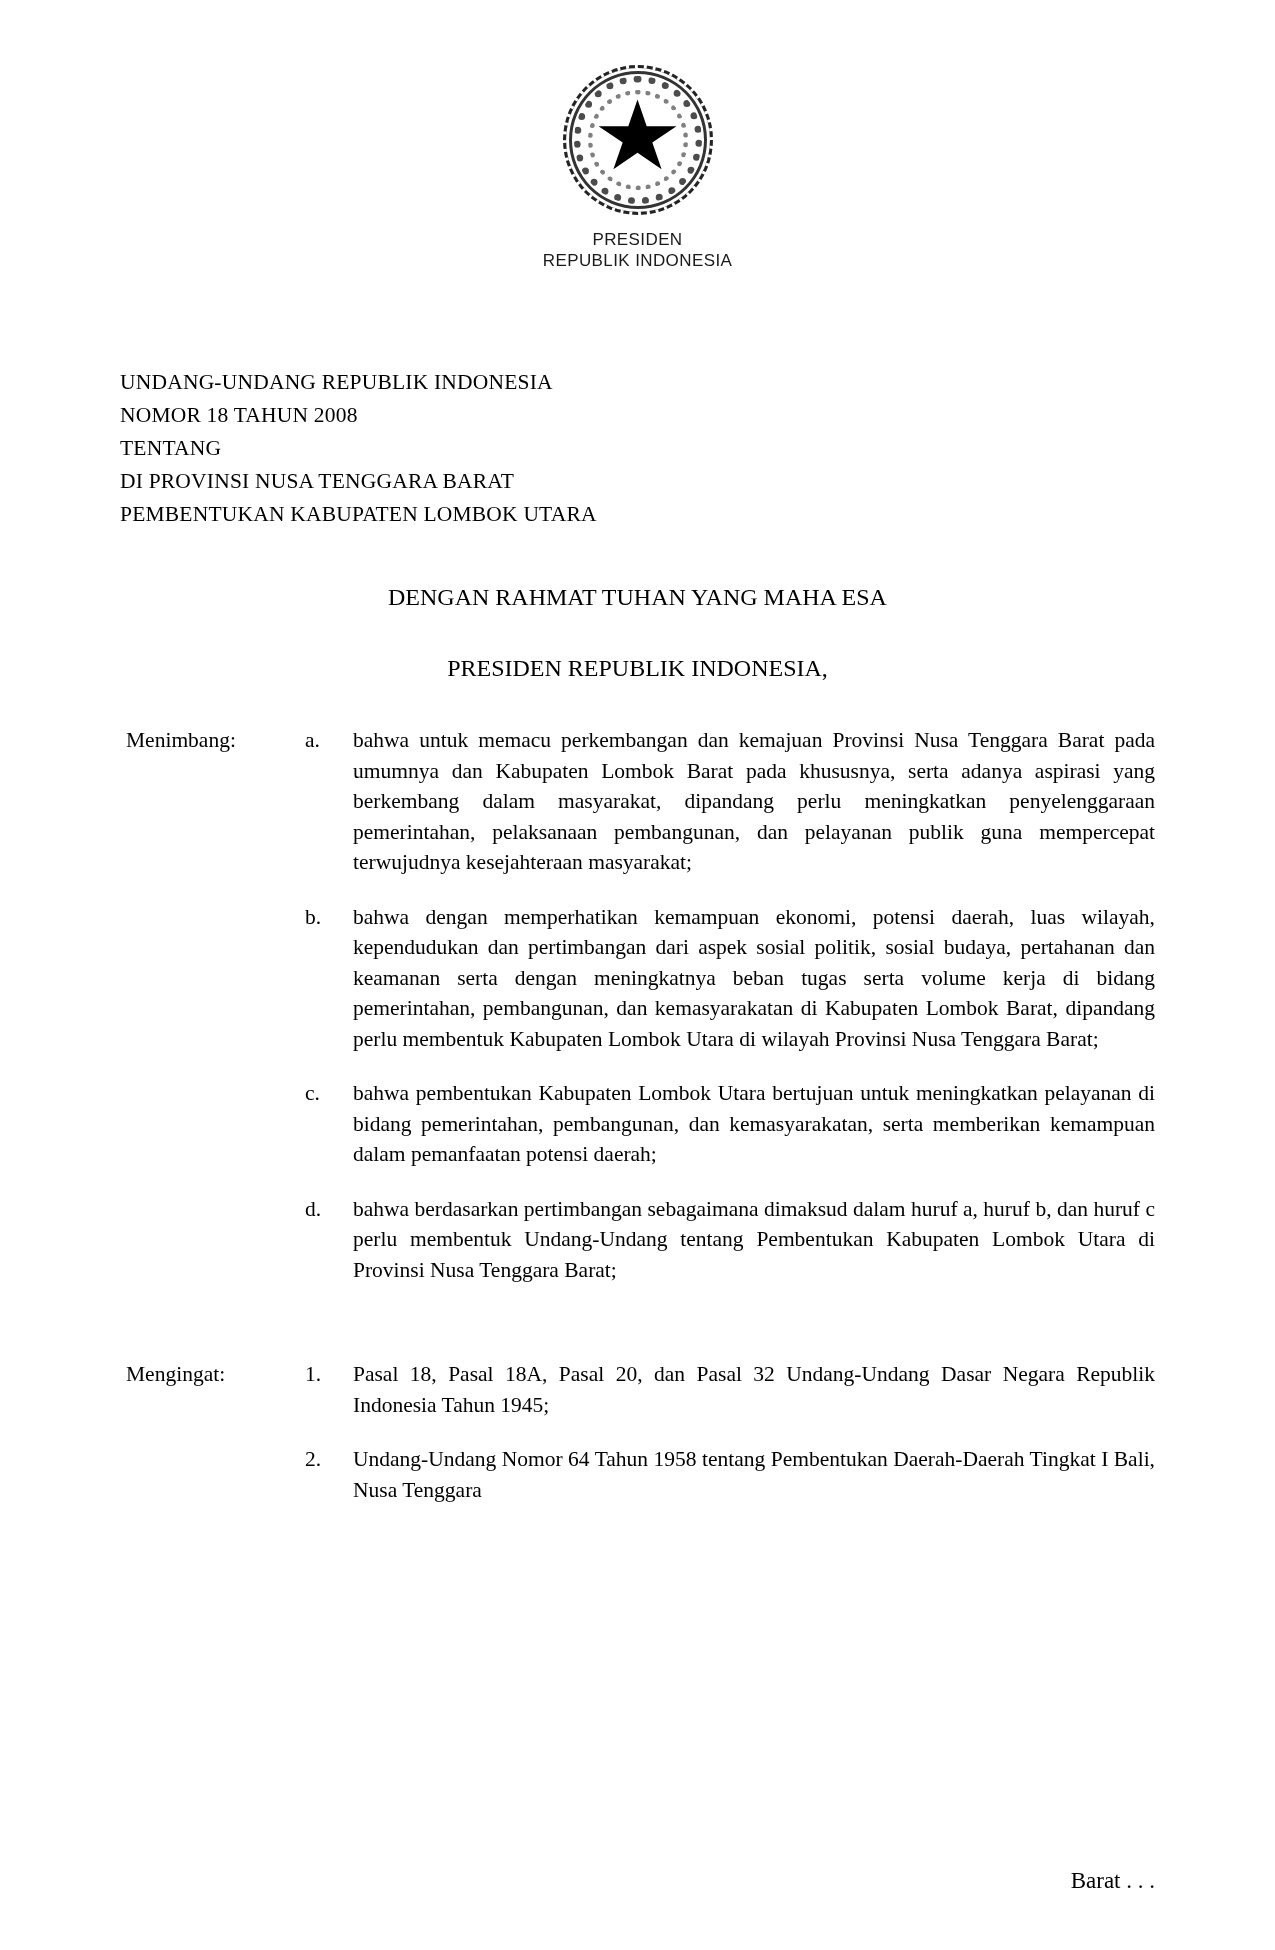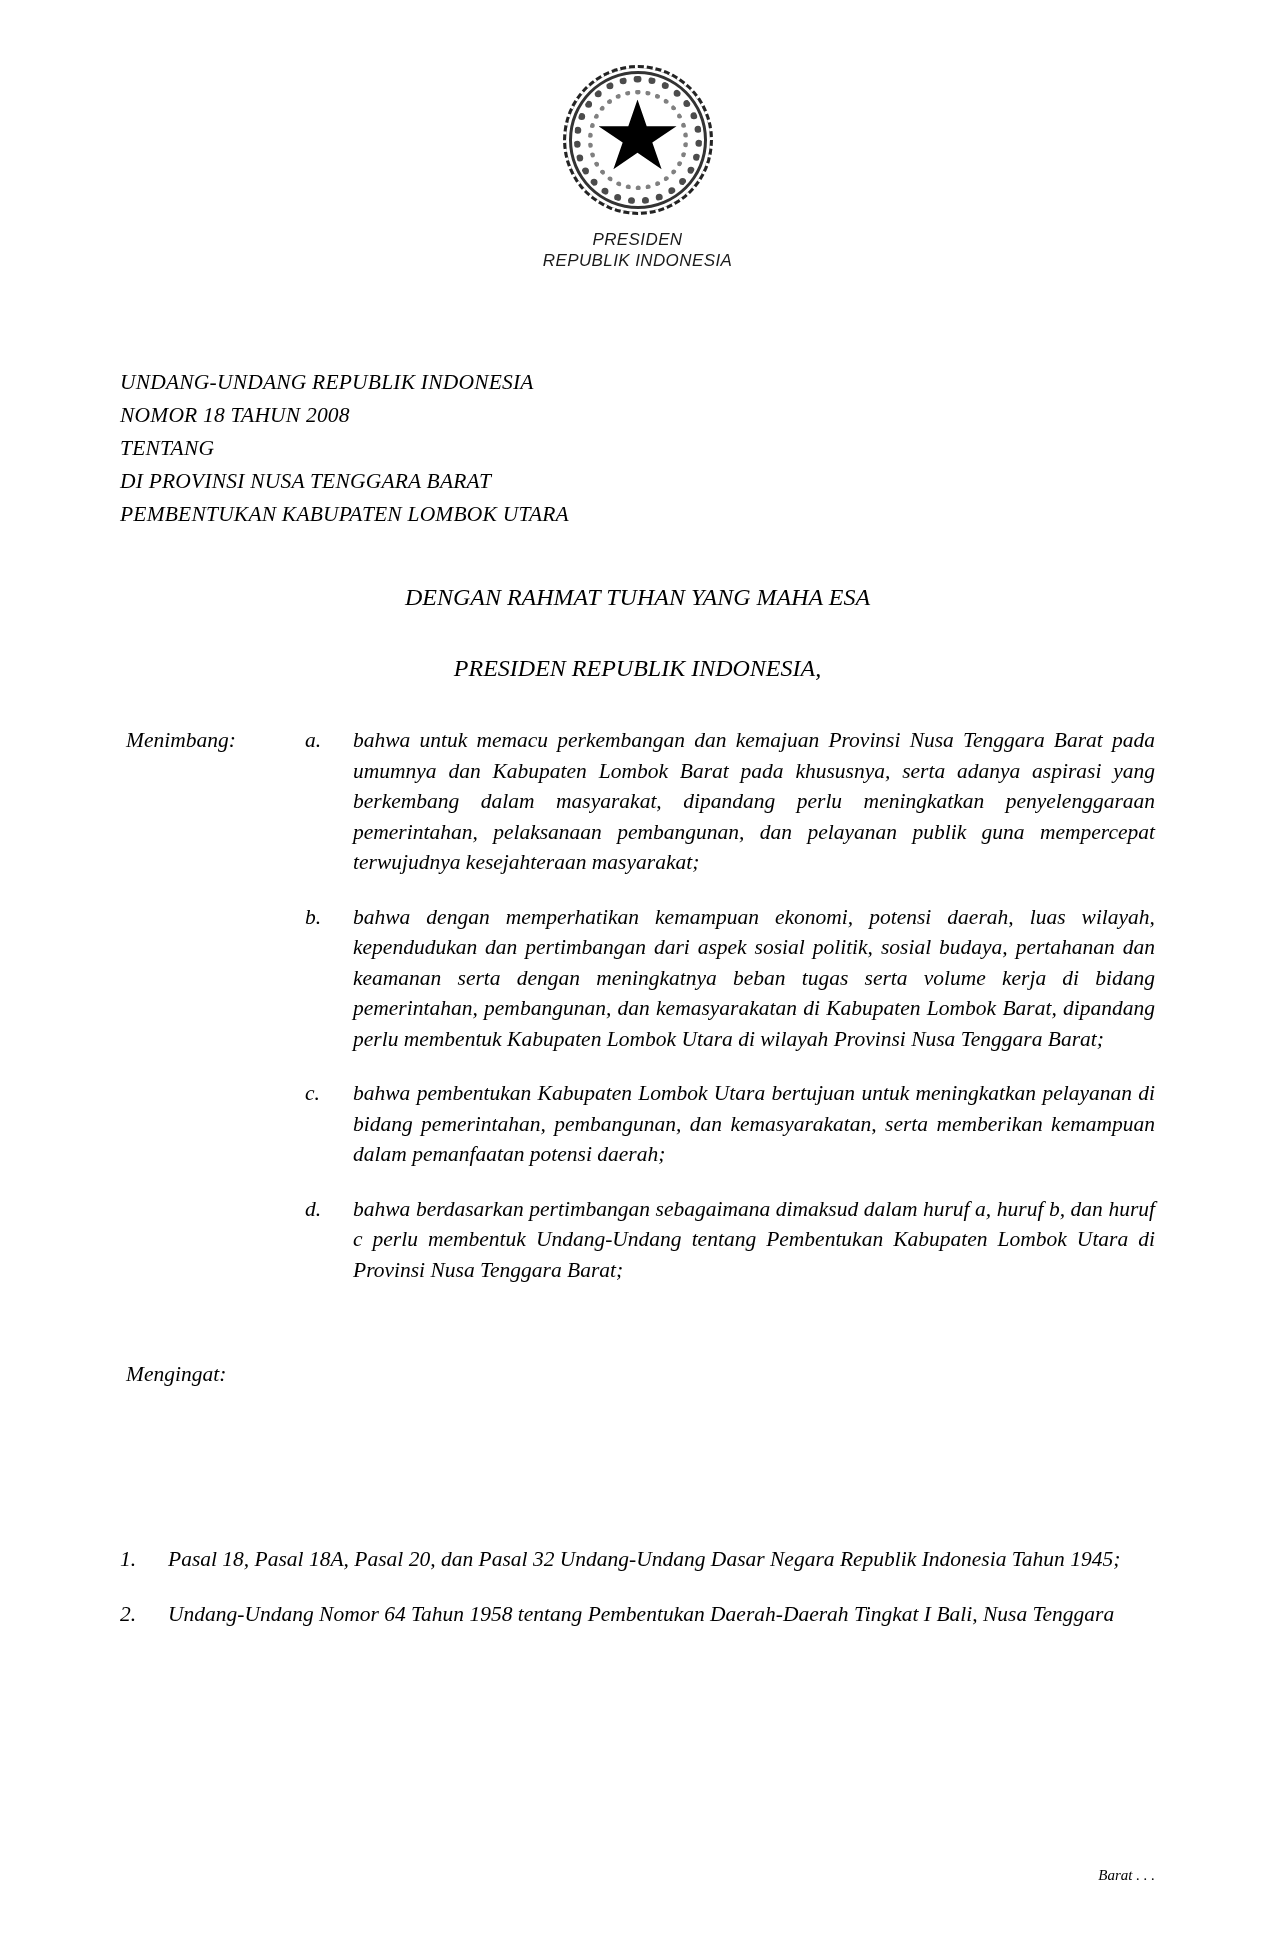--- a/index.html
+++ b/index.html
@@ -13,21 +13,20 @@
     height: 1950px;
     font-family: "Liberation Serif", serif;
     color: #000000;
     position: relative;
   }
   .page {
     width: 1275px;
     height: 1950px;
     padding: 55px 120px 40px 120px;
     position: relative;
-    font-style: italic;
   }
 
   
   .emblem-block {
     text-align: center;
     margin-top: 10px;
   }
   .emblem {
     width: 150px;
     height: 150px;
@@ -125,27 +124,27 @@
     line-height: 30.5px;
   }
   .clause-text {
     flex: 1 1 auto;
     font-size: 21.5px;
     line-height: 30.5px;
     text-align: justify;
     text-justify: inter-word;
     hyphens: none;
   }
-  .mengingat-wrap { margin-top: 74px; flex-direction: column; }
+  .mengingat-wrap { margin-top: 74px; }
 
   .footer-note {
     position: absolute;
     right: 120px;
-    bottom: 60px;
-    font-size: 15px;
+    bottom: 54px;
+    font-size: 23px;
     line-height: 30px;
   }
 </style>
 </head>
 <body>
 
 <div class="page">
 
   <div class="emblem-block">
     <div class="emblem">

